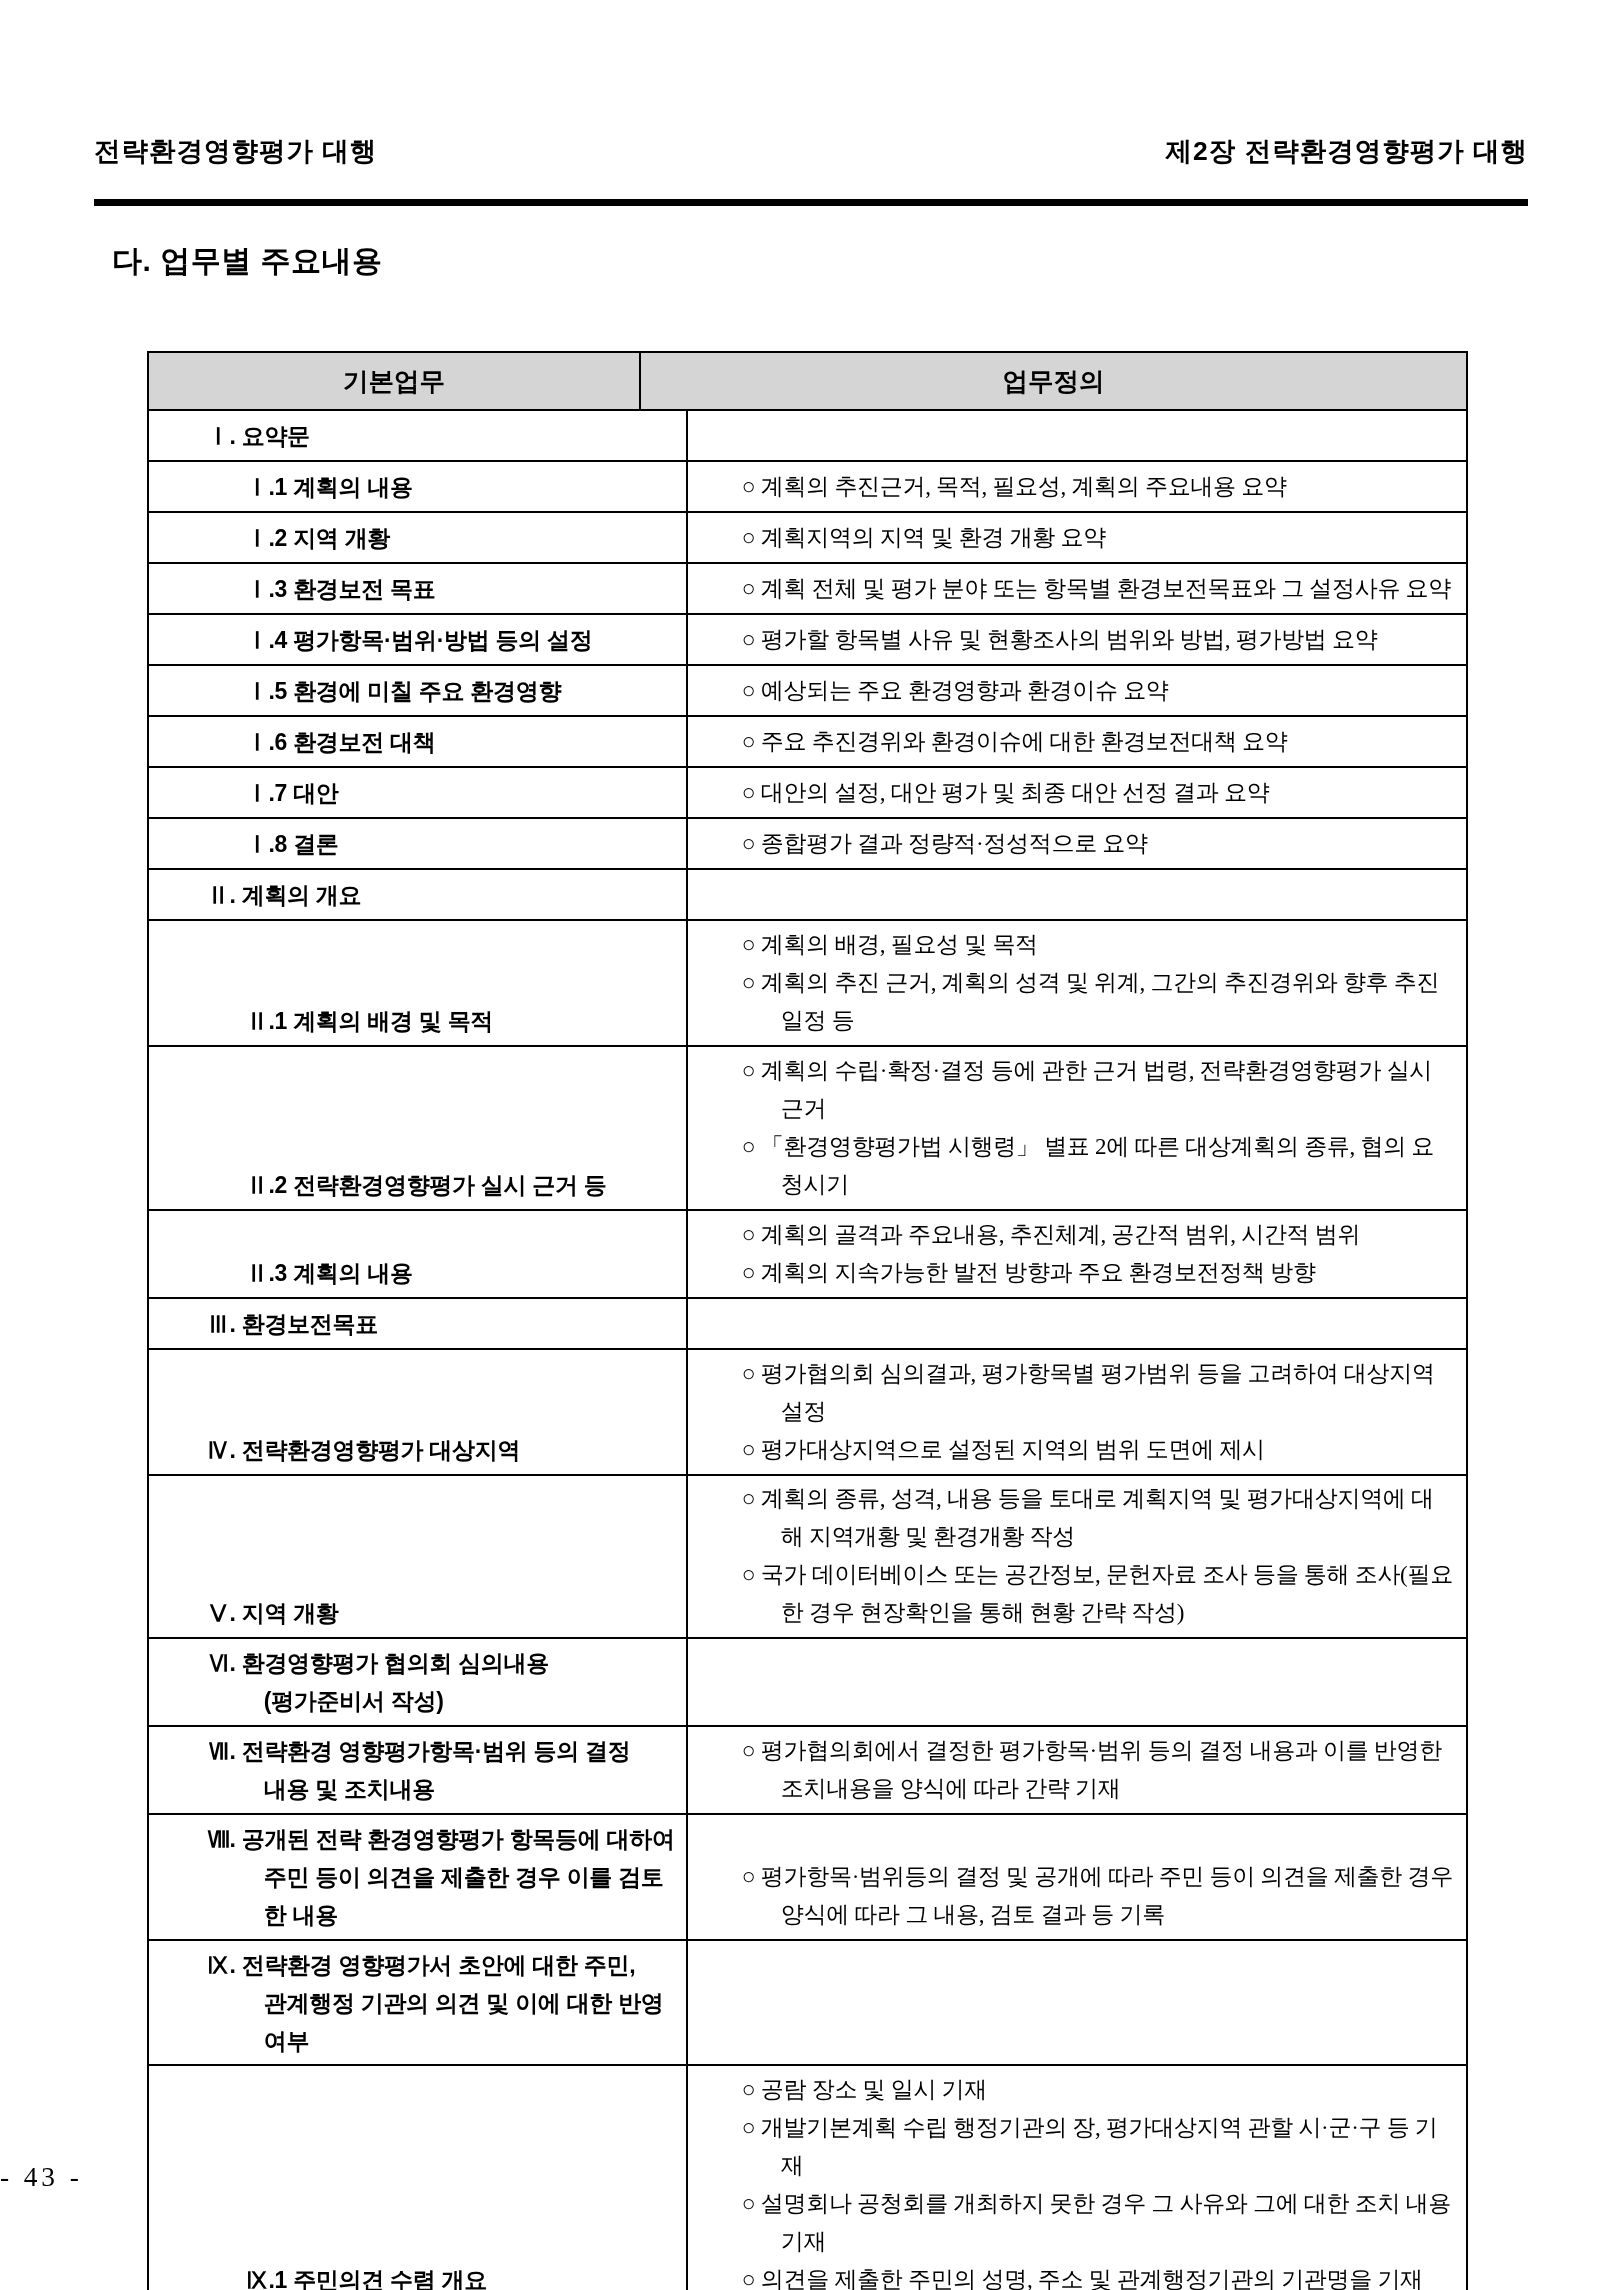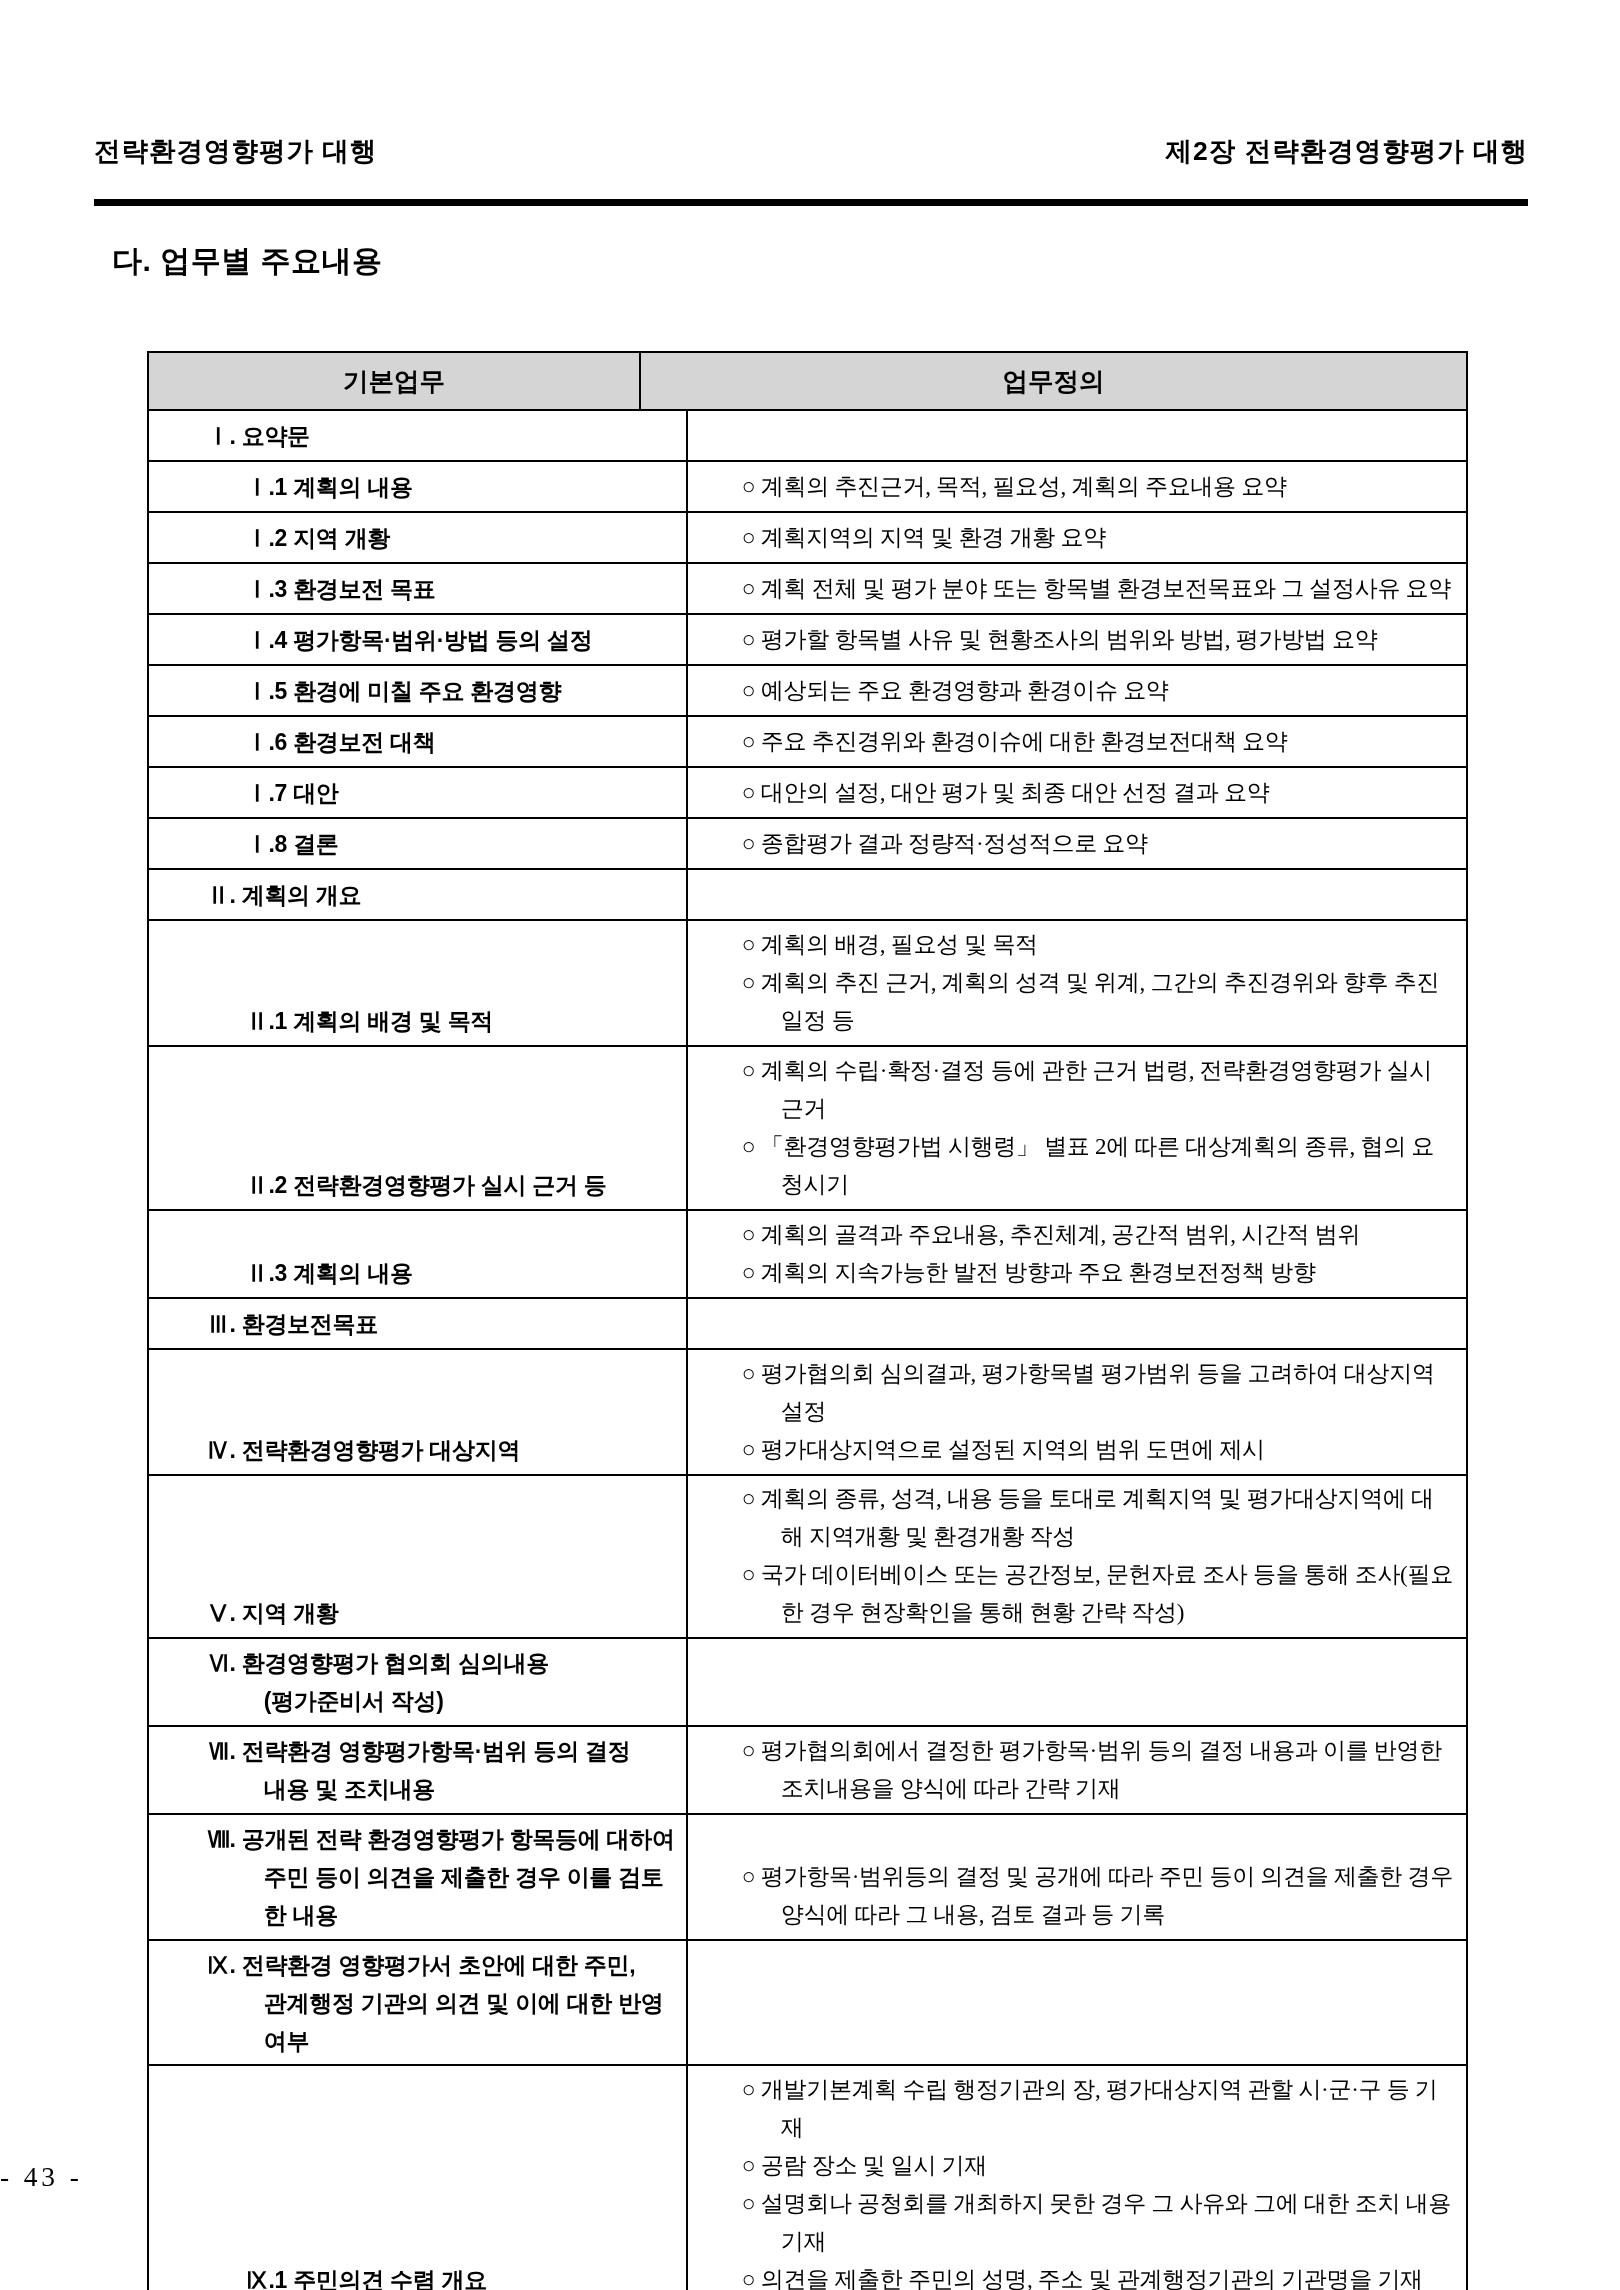--- a/index.html
+++ b/index.html
@@ -312,22 +312,22 @@
 관계행정 기관의 의견 및 이에 대한 반영여부</div>
     </div>
     <div class="cell right"></div>
   </div>
 
   <div class="trow">
     <div class="cell left">
       <div class="task-text task-l2">Ⅸ.1 주민의견 수렴 개요</div>
     </div>
     <div class="cell right">
+            <div class="def-line">○ 공람 장소 및 일시 기재</div>
             <div class="def-line">○ 개발기본계획 수립 행정기관의 장, 평가대상지역 관할 시·군·구 등 기재</div>
-            <div class="def-line">○ 공람 장소 및 일시 기재</div>
             <div class="def-line">○ 설명회나 공청회를 개최하지 못한 경우 그 사유와 그에 대한 조치 내용 기재</div>
             <div class="def-line">○ 의견을 제출한 주민의 성명, 주소 및 관계행정기관의 기관명을 기재</div>
           </div>
   </div>
 </div>
   </div>
 
   <div class="page-footer">- 43 -</div>
 
 </div>

